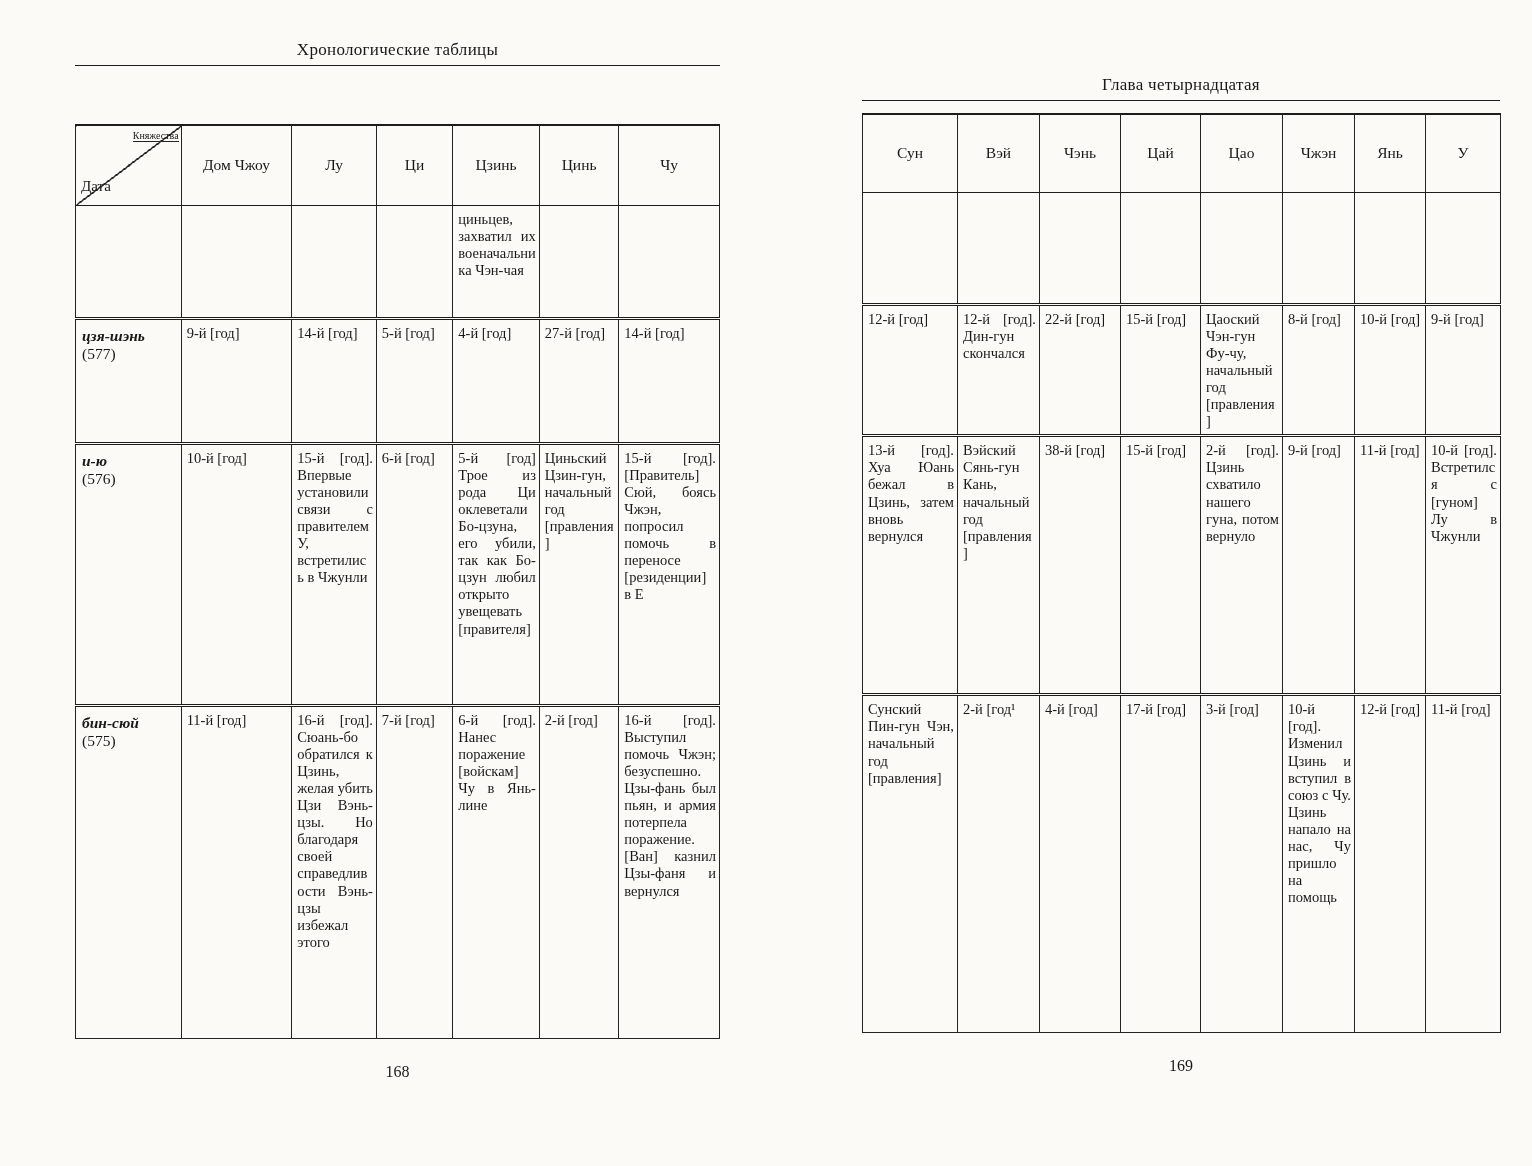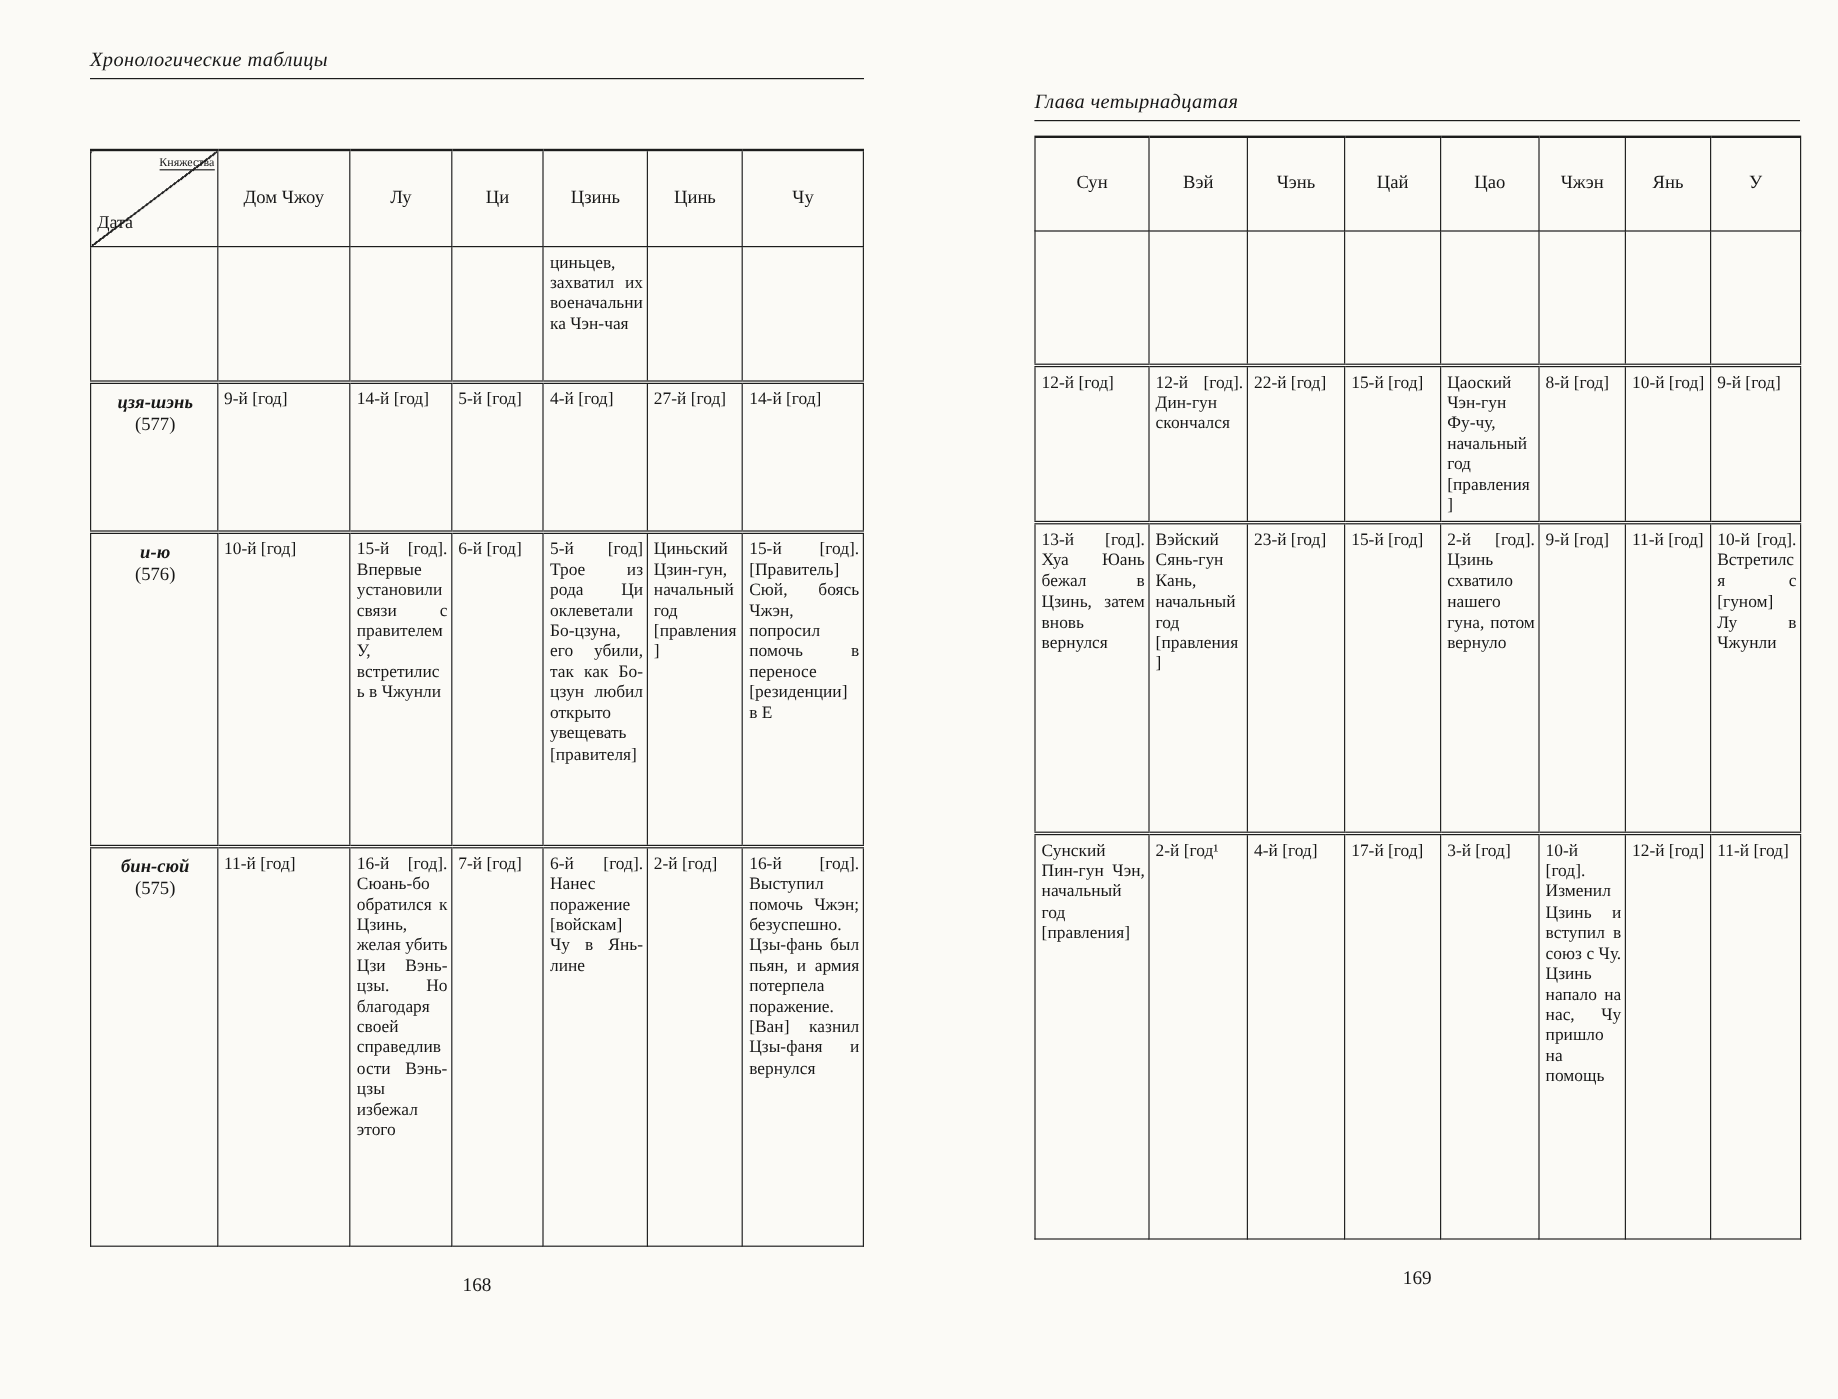--- a/index.html
+++ b/index.html
@@ -8,21 +8,21 @@
     background:#fbfaf6;
     color:#181818;
     font-family:"Liberation Serif","DejaVu Serif",serif;
     position:relative;
     overflow:hidden;
   }
   .page { position:absolute; }
   .page-left  { left:75px;  top:40px; width:645px; }
   .page-right { left:862px; top:75px; width:638px; }
 
-  .running-head { font-style:italic; font-size:17px; text-align:left; letter-spacing:.3px; }
+  .running-head { font-size:17px; text-align:center; letter-spacing:.3px; }
   .head-rule { border-bottom:1.5px solid #1c1c1c; margin-top:5px; }
   .continuation { font-style:italic; font-size:17px; text-align:right; margin-top:26px; padding-right:4px; }
 
   table.chron { border-collapse:collapse; table-layout:fixed; width:100%; }
   .page-left  table.chron { margin-top:58px; }
   .page-right table.chron { margin-top:12px; }
   .chron th, .chron td { border:1px solid #242424; }
   .chron tr.head-row th { border-top:2px solid #1c1c1c; border-bottom:1.5px solid #1c1c1c; }
   .chron tr.sep td, .chron tr.sep th { border-top:3px double #1c1c1c; }
   .chron { border-bottom:1.5px solid #1c1c1c; }
@@ -56,21 +56,21 @@
   .right-table tr.r1{height:128px}
   .right-table tr.r2{height:259px}
   .right-table tr.r3{height:338px}
 
   .col-h { font-weight:normal; font-size:15.5px; text-align:center; vertical-align:middle; padding:0 15px; line-height:1.3; }
   .chron td {
     font-size:14.5px; line-height:1.18; vertical-align:top;
     text-align:justify; padding:5px 3px 4px 5px;
     overflow-wrap:break-word; hyphens:auto;
   }
-  .era-cell { vertical-align:top; text-align:center; padding:7px 4px 0 6px; font-weight:normal; }
+  .era-cell { vertical-align:top; text-align:left; padding:7px 4px 0 6px; font-weight:normal; }
   .era { display:block; font-style:italic; font-weight:bold; font-size:15.5px; }
   .era-num { display:block; font-size:15.5px; }
 
   .corner { position:relative;
     background:linear-gradient(to bottom right,
       transparent calc(50% - 0.8px), #242424 calc(50% - 0.8px),
       #242424 calc(50% + 0.8px), transparent calc(50% + 0.8px));
   }
   .corner .ctop { position:absolute; top:4px; right:2px; font-size:10px; font-weight:normal; border-bottom:1px solid #242424; }
   .corner .cbot { position:absolute; left:5px; bottom:10px; font-size:15px; font-weight:normal; }
@@ -210,21 +210,21 @@
       <td>15-й [год]</td>
       <td>Цаоский Чэн-гун Фу-чу, начальный год [правления]</td>
       <td>8-й [год]</td>
       <td>10-й [год]</td>
       <td>9-й [год]</td>
     </tr>
 
     <tr class="r2 sep">
       <td>13-й [год]. Хуа Юань бежал в Цзинь, затем вновь вернулся</td>
       <td>Вэйский Сянь-гун Кань, начальный год [правления]</td>
-      <td>23-й [год]</td>
+      <td>38-й [год]</td>
       <td>15-й [год]</td>
       <td>2-й [год]. Цзинь схватило нашего гуна, потом вернуло</td>
       <td>9-й [год]</td>
       <td>11-й [год]</td>
       <td>10-й [год]. Встретился с [гуном] Лу в Чжунли</td>
     </tr>
 
     <tr class="r3 sep">
       <td>Сунский Пин-гун Чэн, начальный год [правления]</td>
       <td>2-й [год¹</td>

